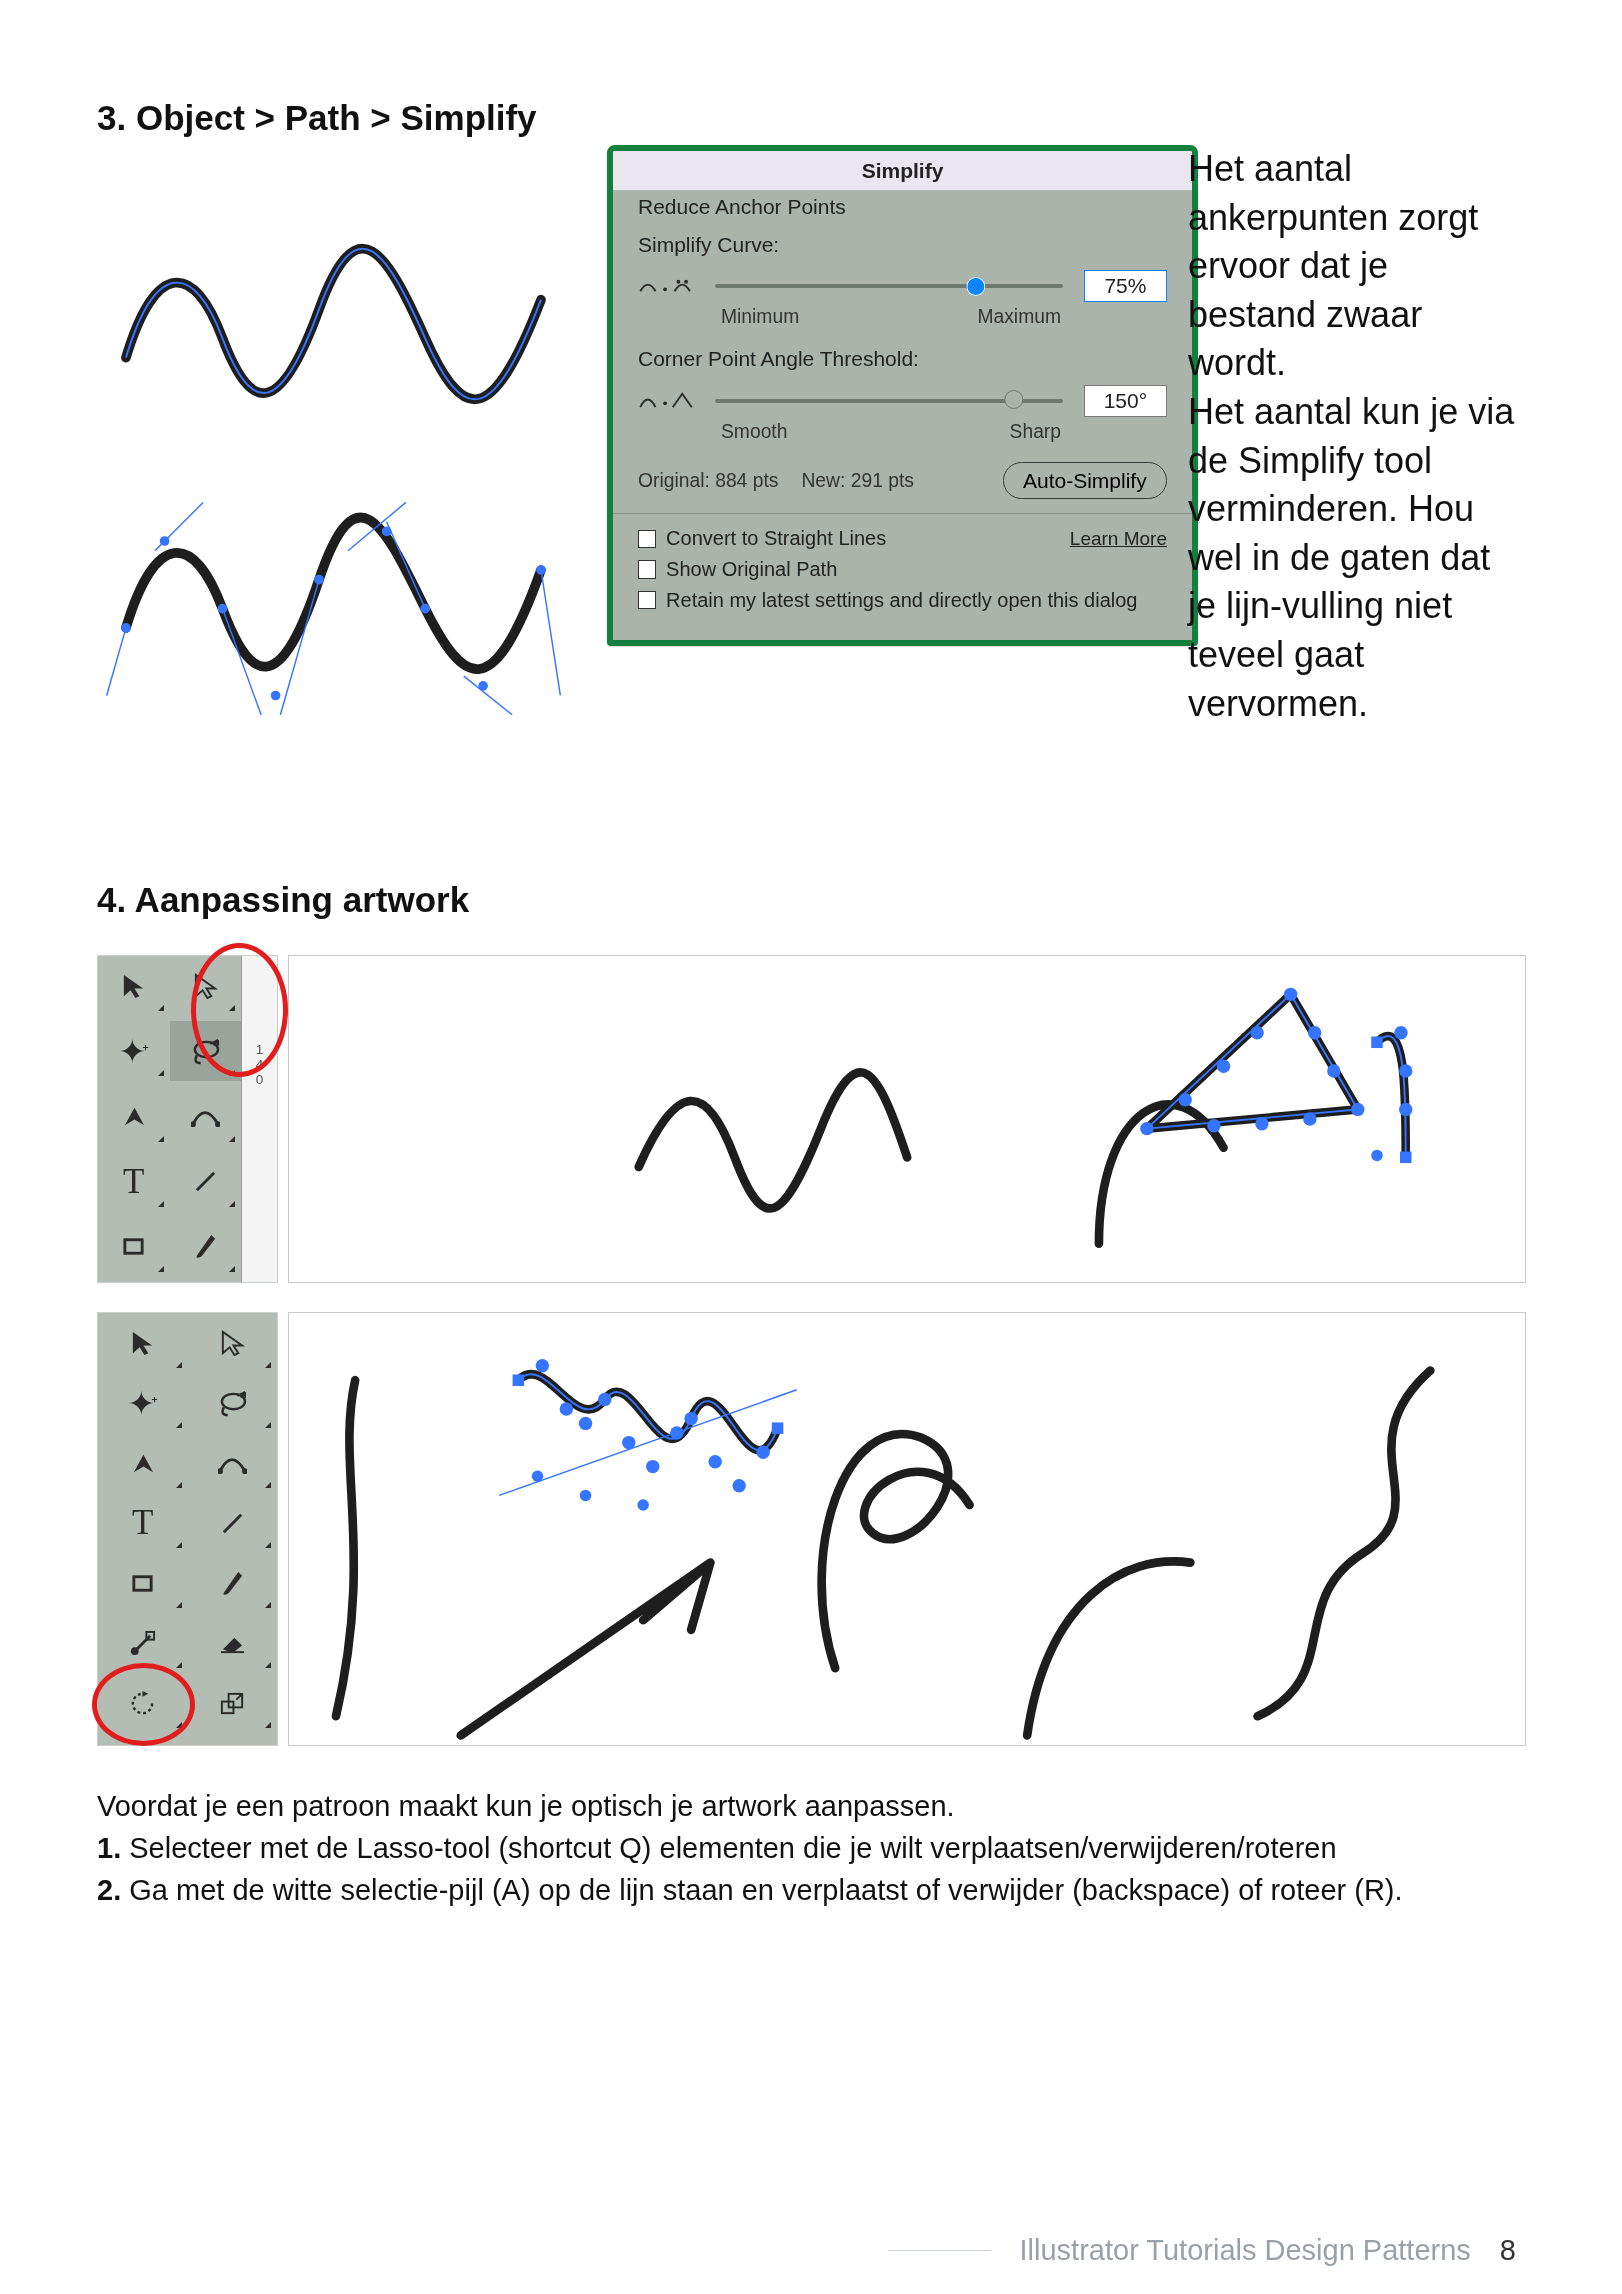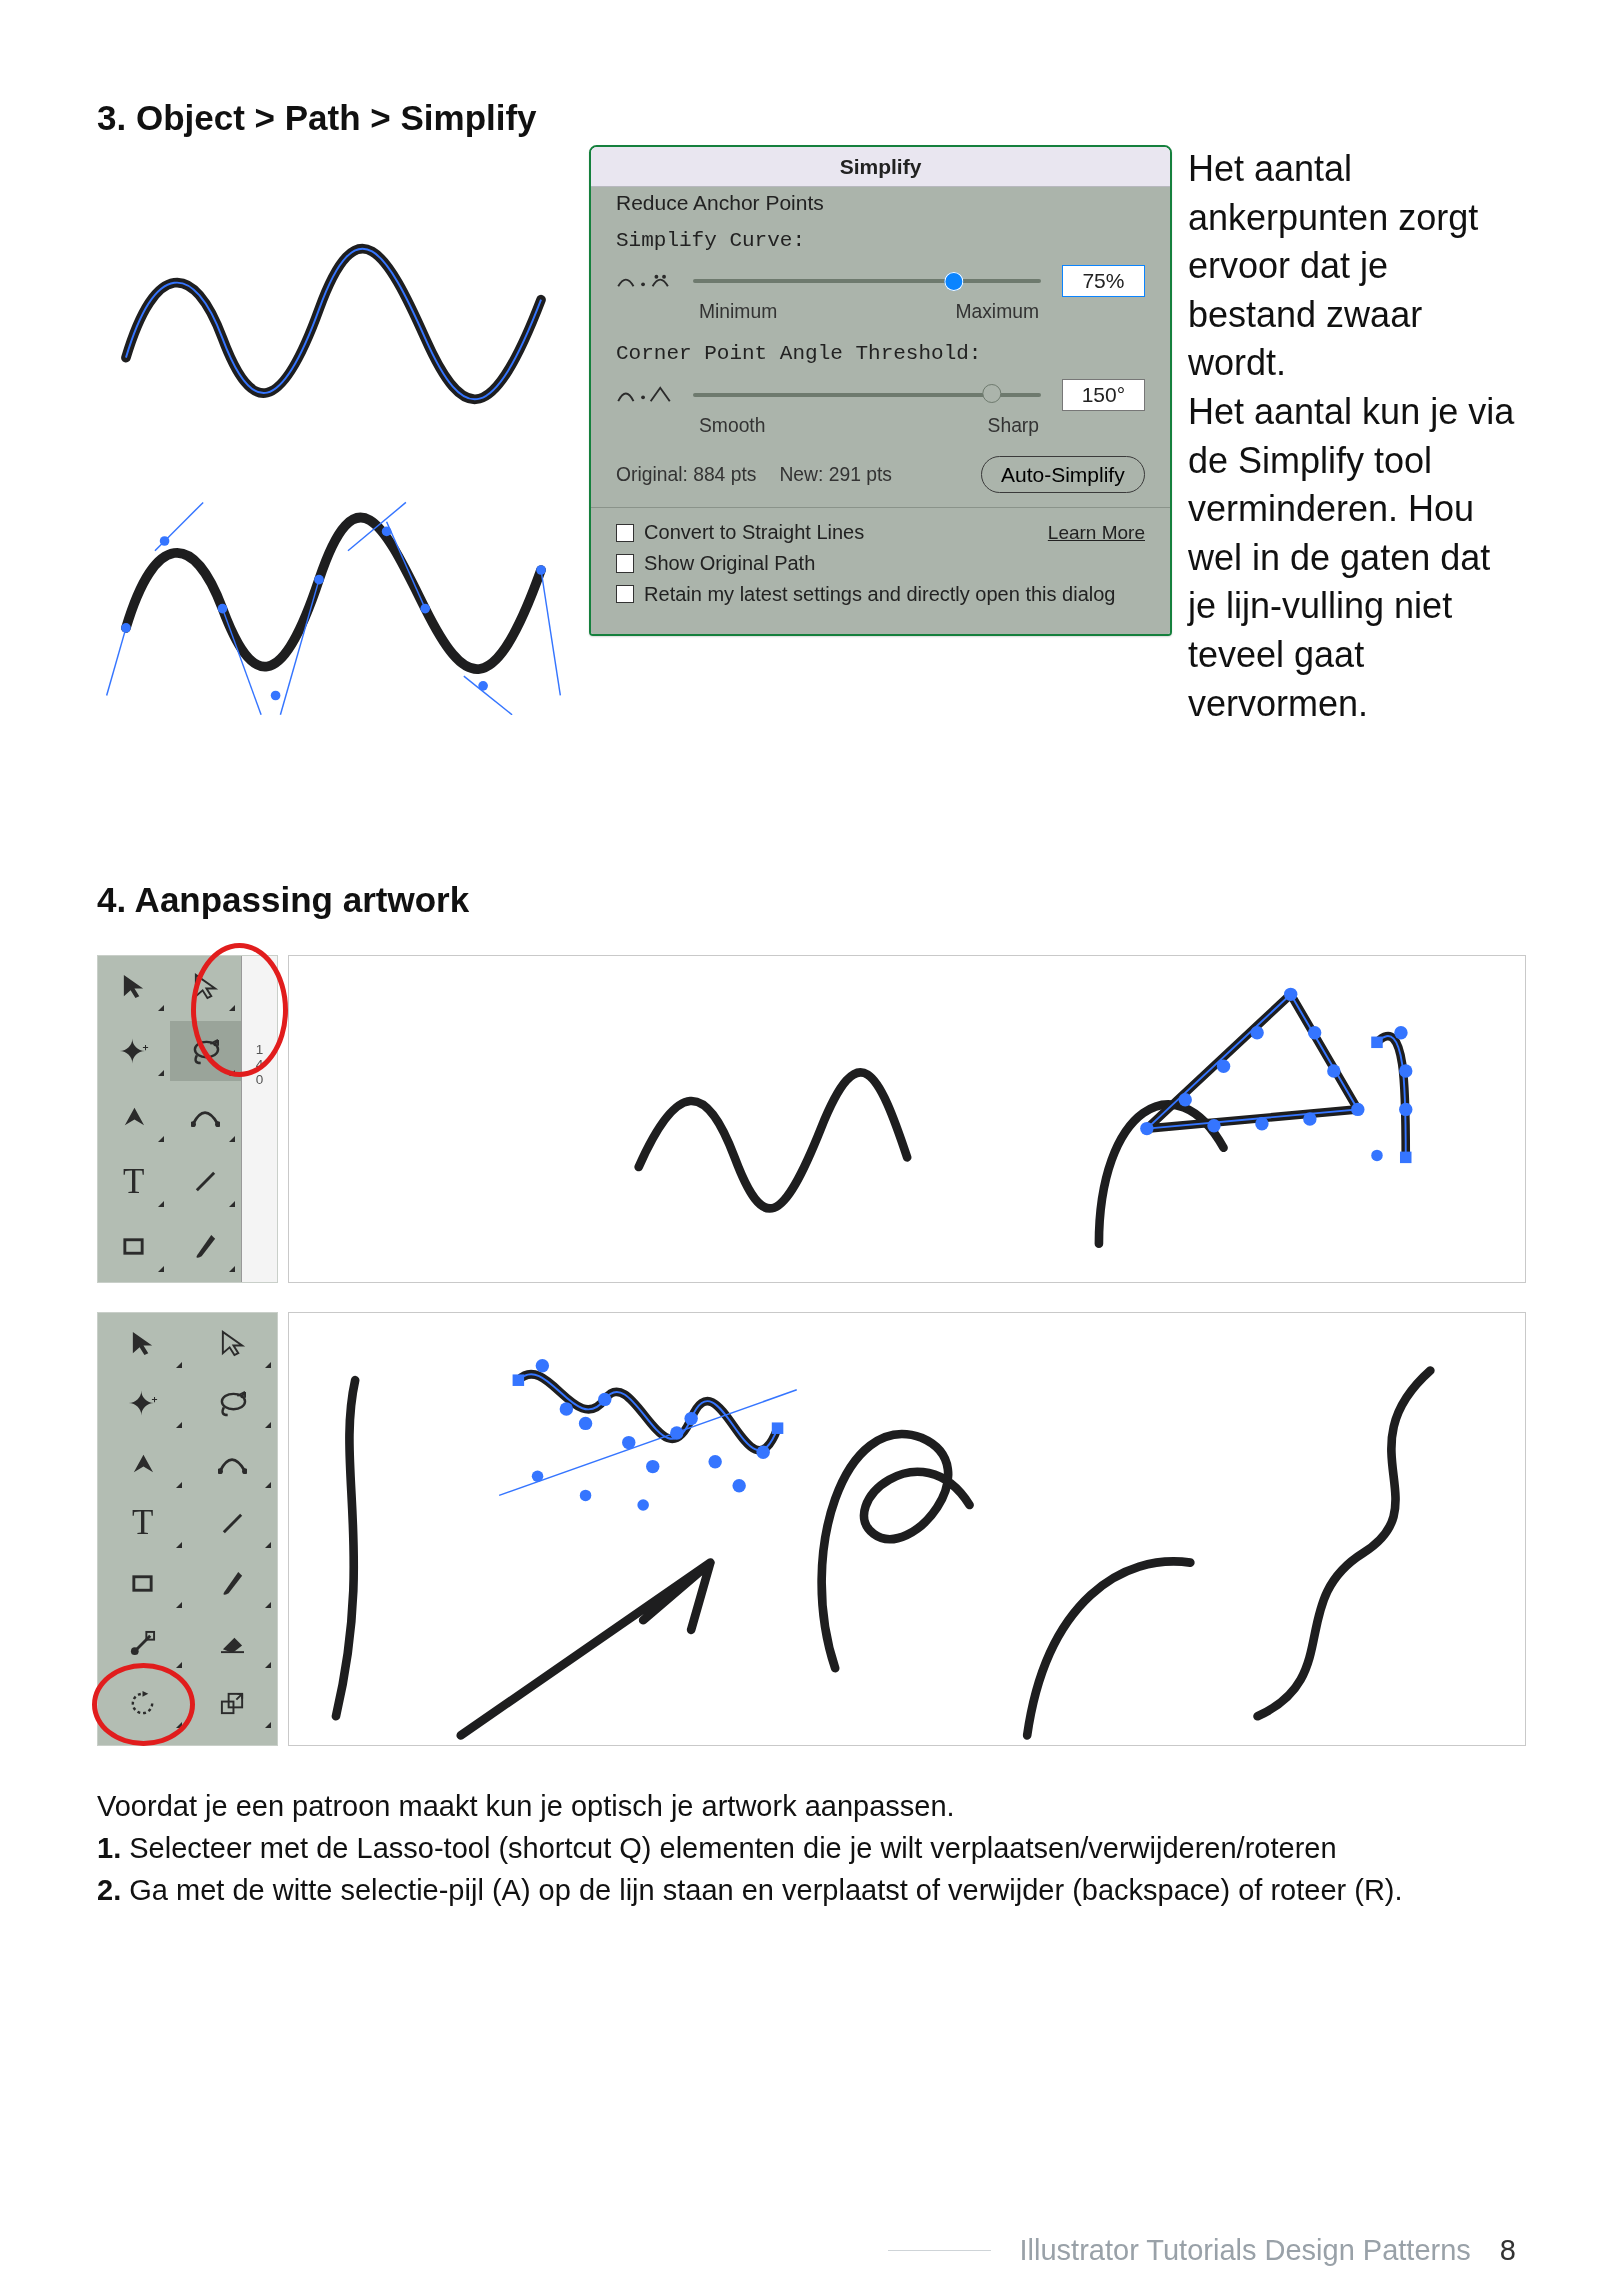--- a/index.html
+++ b/index.html
@@ -32,42 +32,42 @@
   h2{
     font:bold 35px/1.2 Helvetica,Arial,sans-serif;
     margin:0 0 34px 0;
   }
   
   .sec3{position:relative;}
   .wave-box{
     position:absolute; left:0; top:77px; width:473px; height:541px;
   }
   .dialog{
-    position:absolute; left:492px; top:48px;
+    position:absolute; left:510px; top:48px;
     width:579px;
-    border:2px solid #15803d;
+    border:6px solid #15803d;
     border-radius:7.7px 7.7px 3.9px 3.9px;
     overflow:hidden;
     font-size:21px;
     color:#222;
     box-shadow:0 1px 1.9px rgba(0,0,0,.15);
   }
   .dialog-title{
     background:var(--paneltitle);
     text-align:center;
     padding:7.7px 0;
     font-weight:600;
     border-bottom:1px solid #b8b8bf;
   }
   .dialog-body{
     background:var(--panelbg);
     padding:4px 25px 21px 25px;
   }
   .group-title{font-size:21px;margin:0 0 13.5px 0;}
-  .subtitle{font-size:21px;margin:0 0 13.5px 0;font-family:Liberation Mono, monospace;}
+  .subtitle{font-size:21px;margin:0 0 13.5px 0;}
   .row{display:flex;align-items:center;gap:17.4px;margin-bottom:3.9px;}
   .ig{display:inline-flex;gap:9.7px;font-size:21px;}
   .slider{
     flex:1;
     height:3.9px;
     background:#6e7a6e;
     border-radius:1.9px;
     position:relative;
     margin:0 3.9px;
   }

